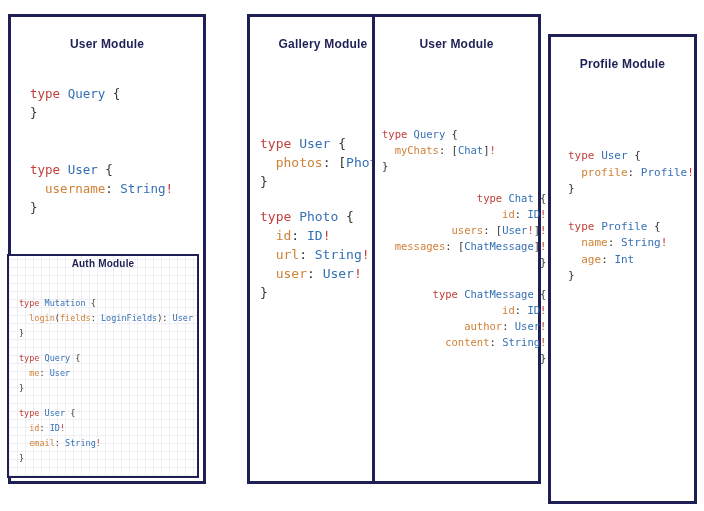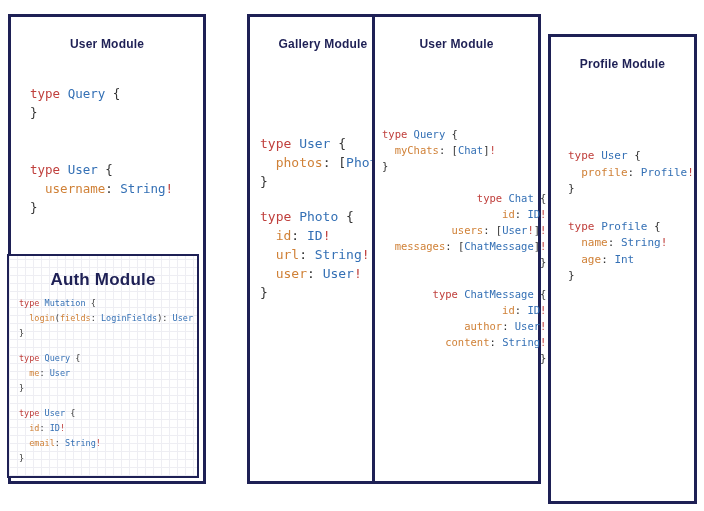--- a/index.html
+++ b/index.html
@@ -39,21 +39,21 @@
     top: 237px;
     width: 192px;
     height: 224px;
     background:
       repeating-linear-gradient(0deg,  #eeeef3 0 1px, transparent 1px 8px),
       repeating-linear-gradient(90deg, #eeeef3 0 1px, transparent 1px 8px),
       #ffffff;
     border: 2px solid var(--navy);
     box-sizing: border-box;
   }
-  .auth-box .title { margin-top: 14px; font-size: 17px; }
+  .auth-box .title { margin-top: 2px; font-size: 10px; }
 
   .code {
     position: absolute;
     font-family: "DejaVu Sans Mono", "Liberation Mono", monospace;
     color: var(--punct);
   }
   .code-line { white-space: pre; }
 
   .code-user    { left: 19px; top: 67px;  font-size: 12.5px; line-height: 19px; }
   .code-user    .code-block + .code-block { margin-top: 38px; }

